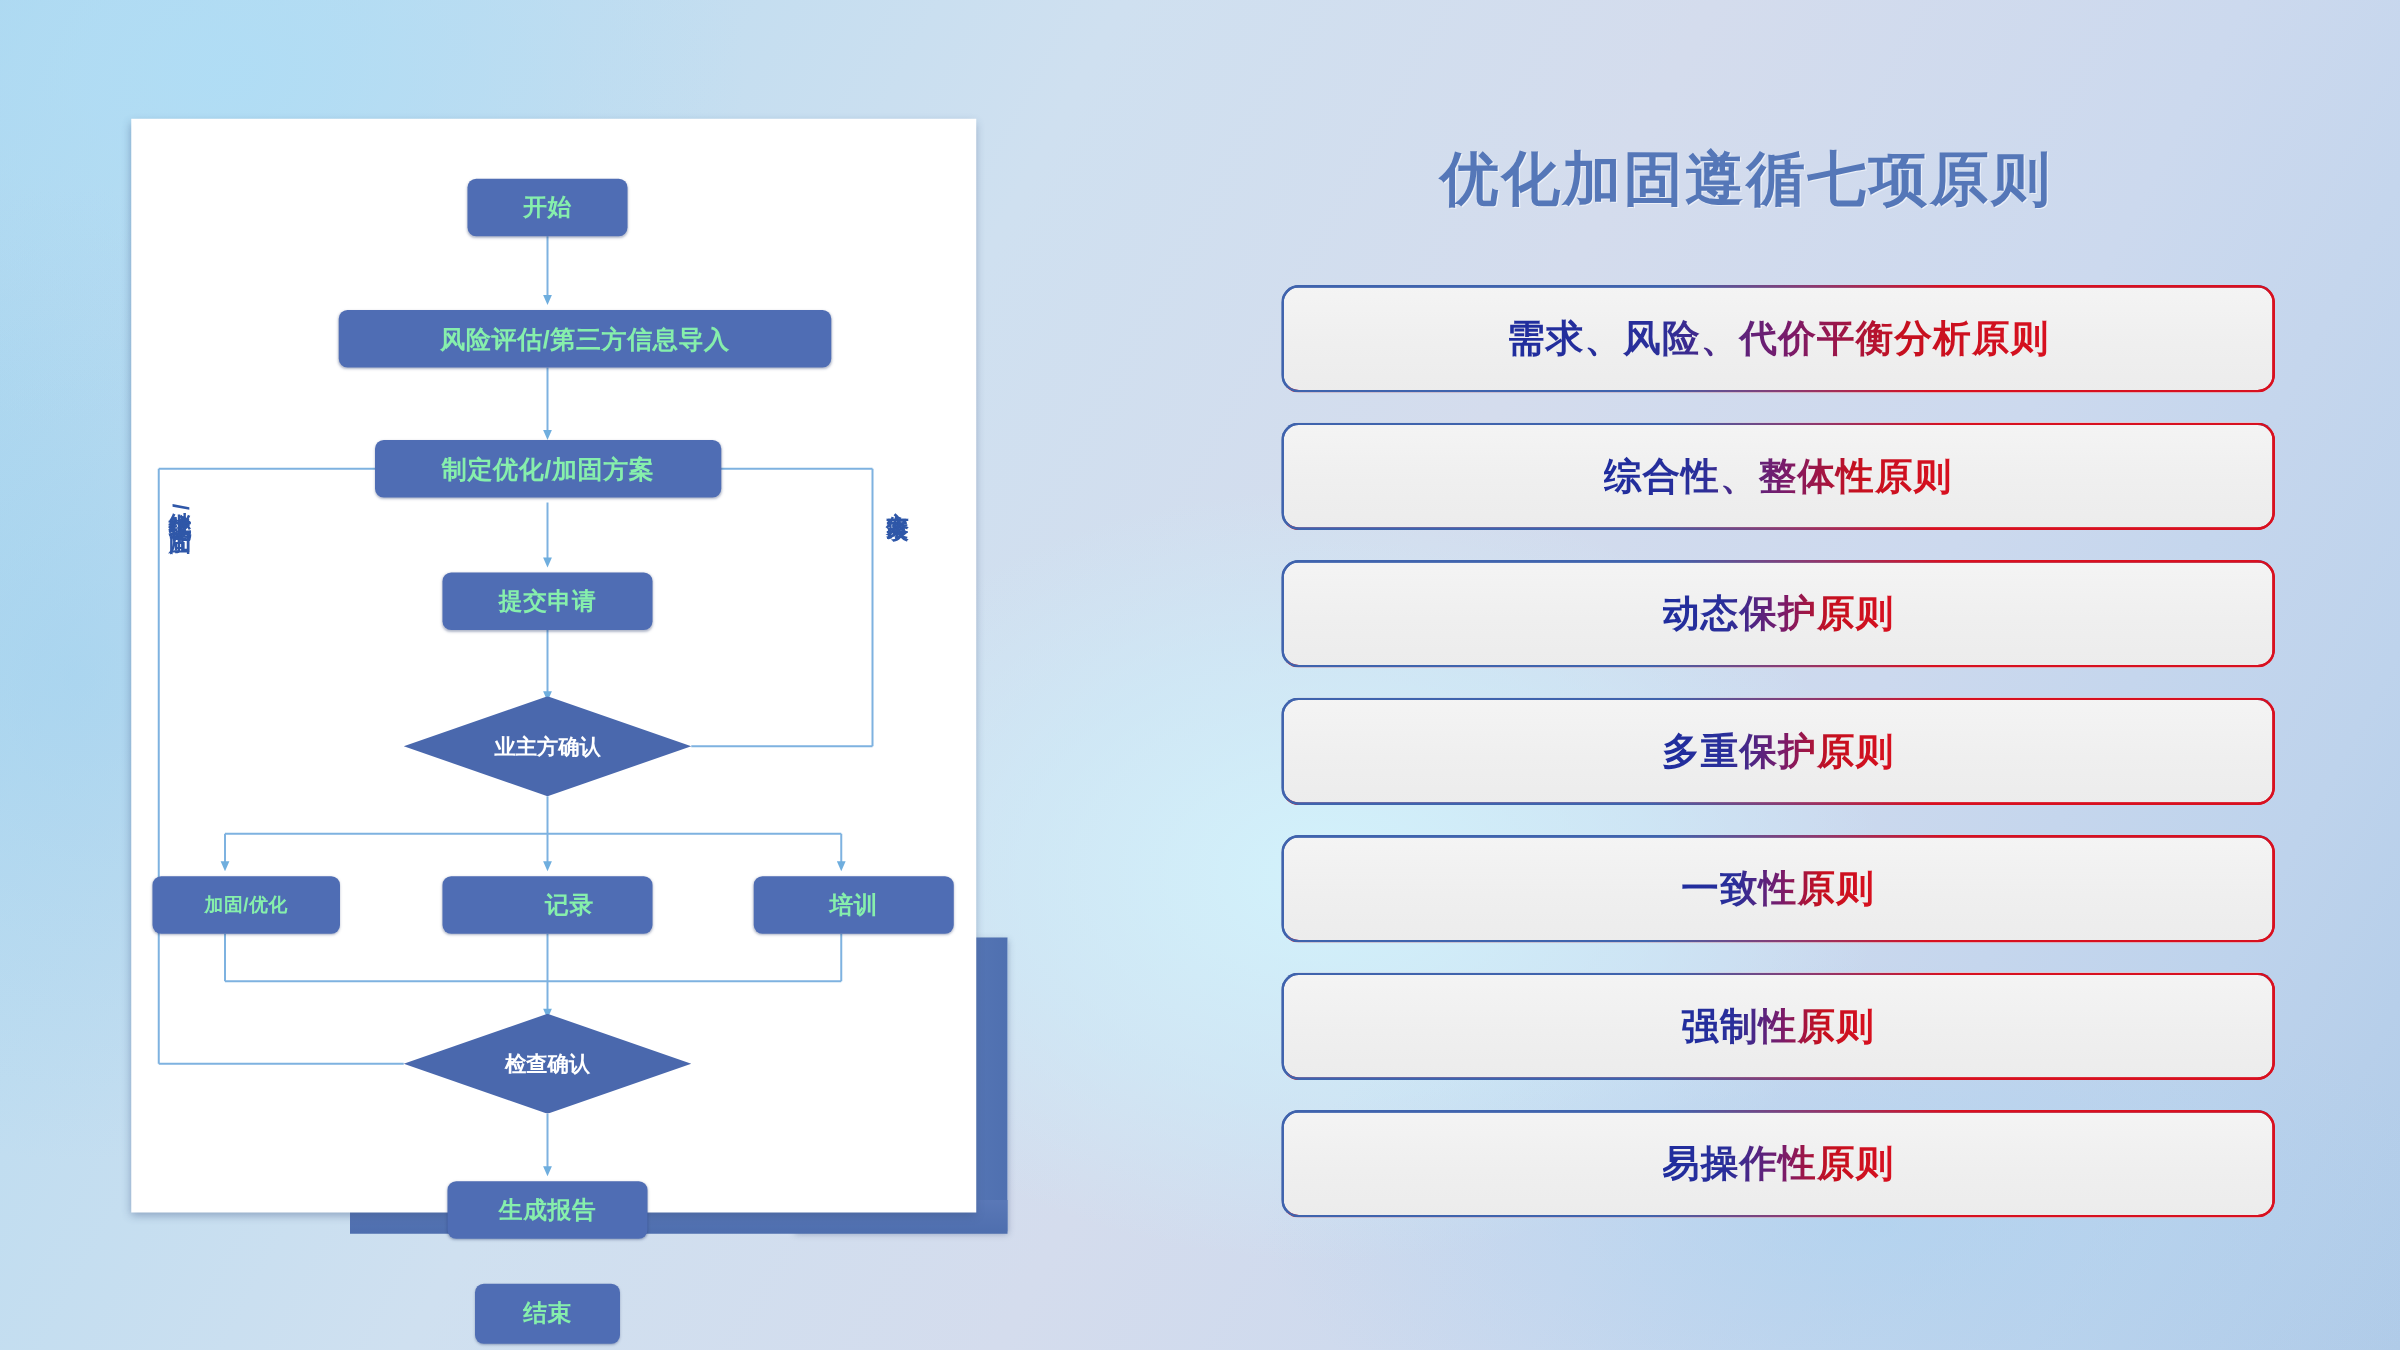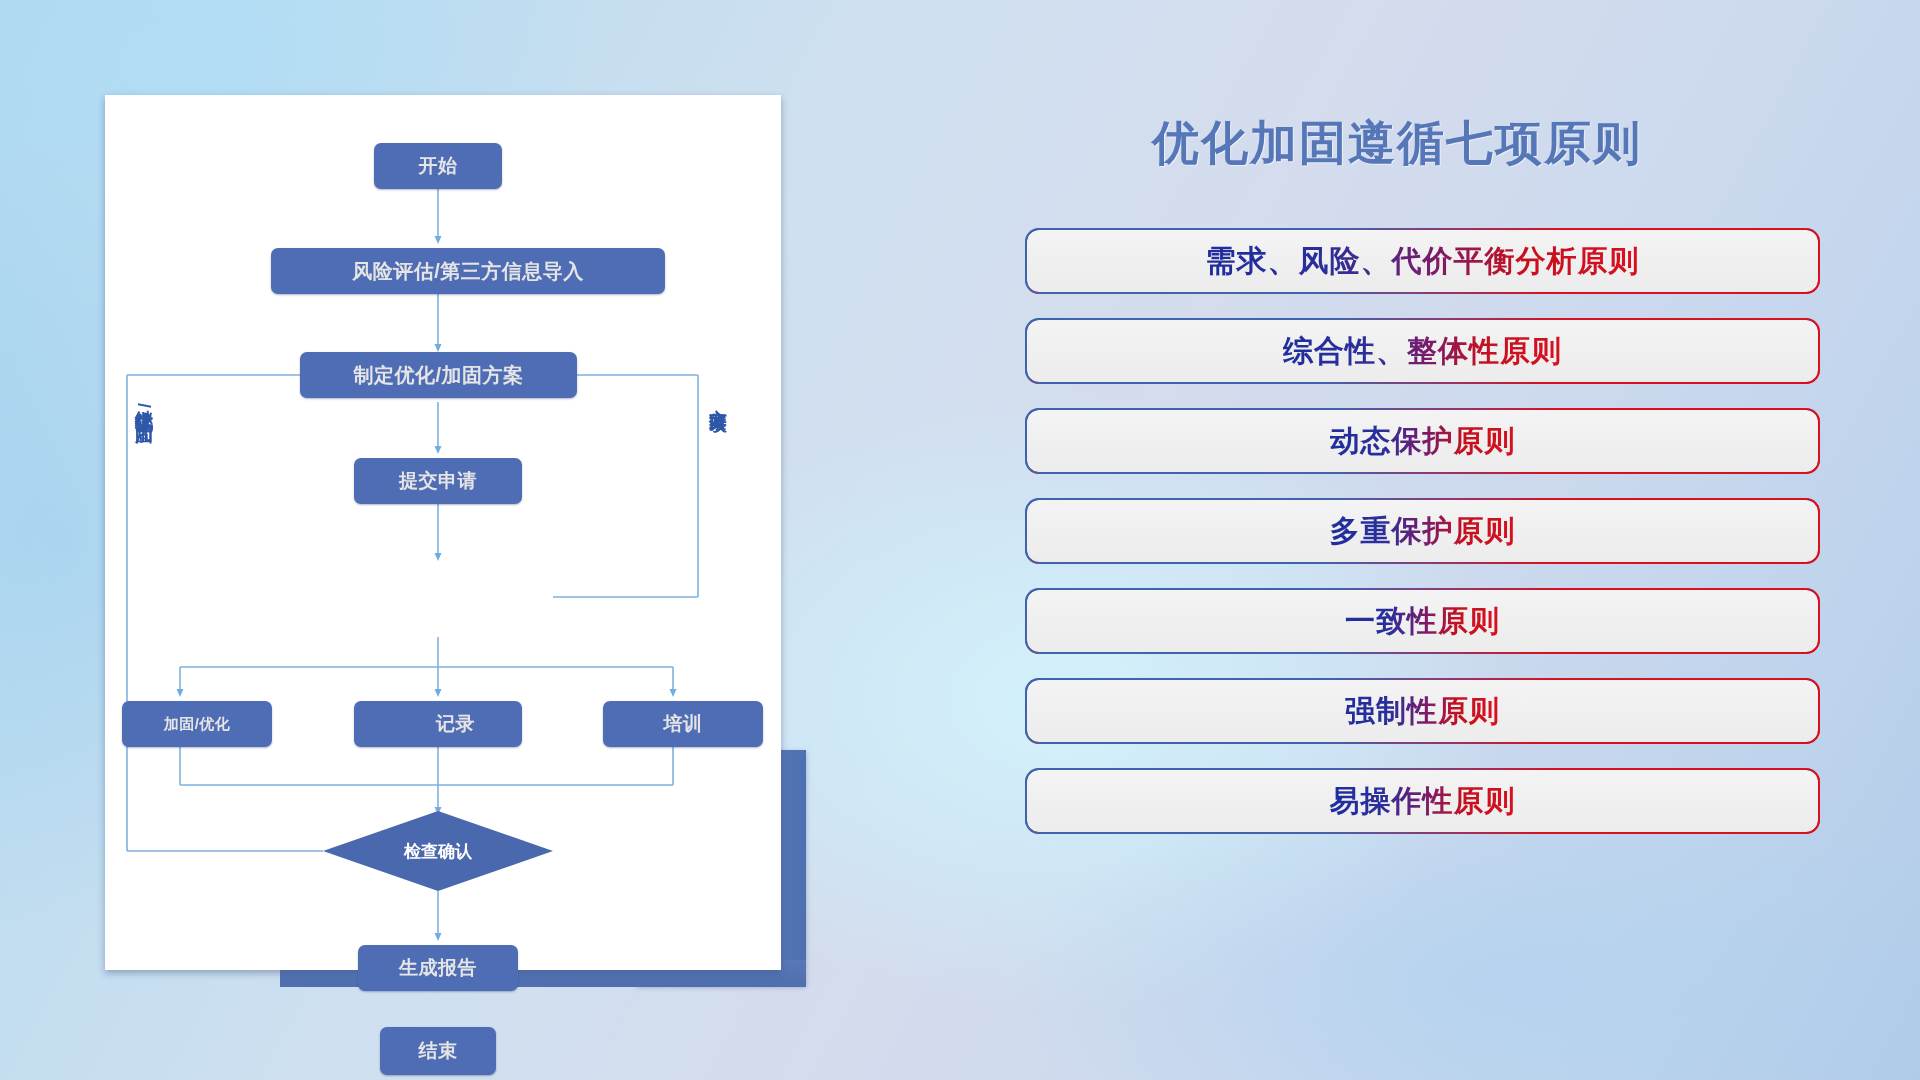--- a/index.html
+++ b/index.html
@@ -43,21 +43,21 @@
     background:#ffffff;
     box-shadow:0 3px 7px rgba(60,85,130,.45);
     z-index:2;
   }
   .flow{ position:absolute; inset:0; }
 
   .node{
     position:absolute;
     background:linear-gradient(180deg,#5b7ac0 0%,#4f6db4 60%,#4b69b0 100%);
     background:#4f6db4;
-    color:#e5e5e5; border-radius:7px;
+    color:#86efac; border-radius:7px;
     display:flex; align-items:center; justify-content:center;
     font-weight:bold; letter-spacing:.5px;
     box-shadow:0 1px 2px rgba(30,50,100,.35);
     white-space:nowrap;
   }
   .diamond{
     position:absolute;
     background:#4a68ad;
     color:#fff; font-weight:bold;
     display:flex; align-items:center; justify-content:center;
@@ -74,21 +74,21 @@
 
   
   .title{
     position:absolute; left:1152px; top:112px;
     font-size:47px; font-weight:bold; color:#5577b8;
     letter-spacing:2px; white-space:nowrap;
     text-shadow:1px 1px 0 rgba(255,255,255,.55);
   }
   .cards{ position:absolute; left:1025px; top:228px; width:795px; }
   .card{
-    position:relative; height:66px; margin-bottom:24px;
+    position:relative; height:86px; margin-bottom:24px;
     background:linear-gradient(180deg,#f4f4f4 0%,#efefef 55%,#ececec 100%);
     border-radius:14px;
     display:flex; align-items:center; justify-content:center;
   }
   .card .frame{
     position:absolute; inset:0; border-radius:14px; pointer-events:none;
     border:2px solid transparent;
     border-top-color:#3f63ad; border-left-color:#3f63ad;
     border-bottom-color:#d81020; border-right-color:#d81020;
   }
@@ -175,20 +175,23 @@
       </div>
 
       <div class="node" style="left:195px; top:257px; width:277px; height:46px; font-size:20px;">
         <span>制定优化/加固方案</span>
       </div>
 
       <div class="node" style="left:249px; top:363px; width:168px; height:46px; font-size:19px;">
         <span>提交申请</span>
       </div>
 
+      <div class="diamond" style="left:218px; top:462px; width:230px; height:80px; font-size:17px;">
+        <span>业主方确认</span>
+      </div>
 
       <div class="node" style="left:17px; top:606px; width:150px; height:46px; font-size:15px;">
         <span>加固/优化</span>
       </div>
 
       <div class="node" style="left:249px; top:606px; width:168px; height:46px; font-size:19px;padding-left:35px;">
         <span>记录</span>
       </div>
 
       <div class="node" style="left:498px; top:606px; width:160px; height:46px; font-size:19px;">

